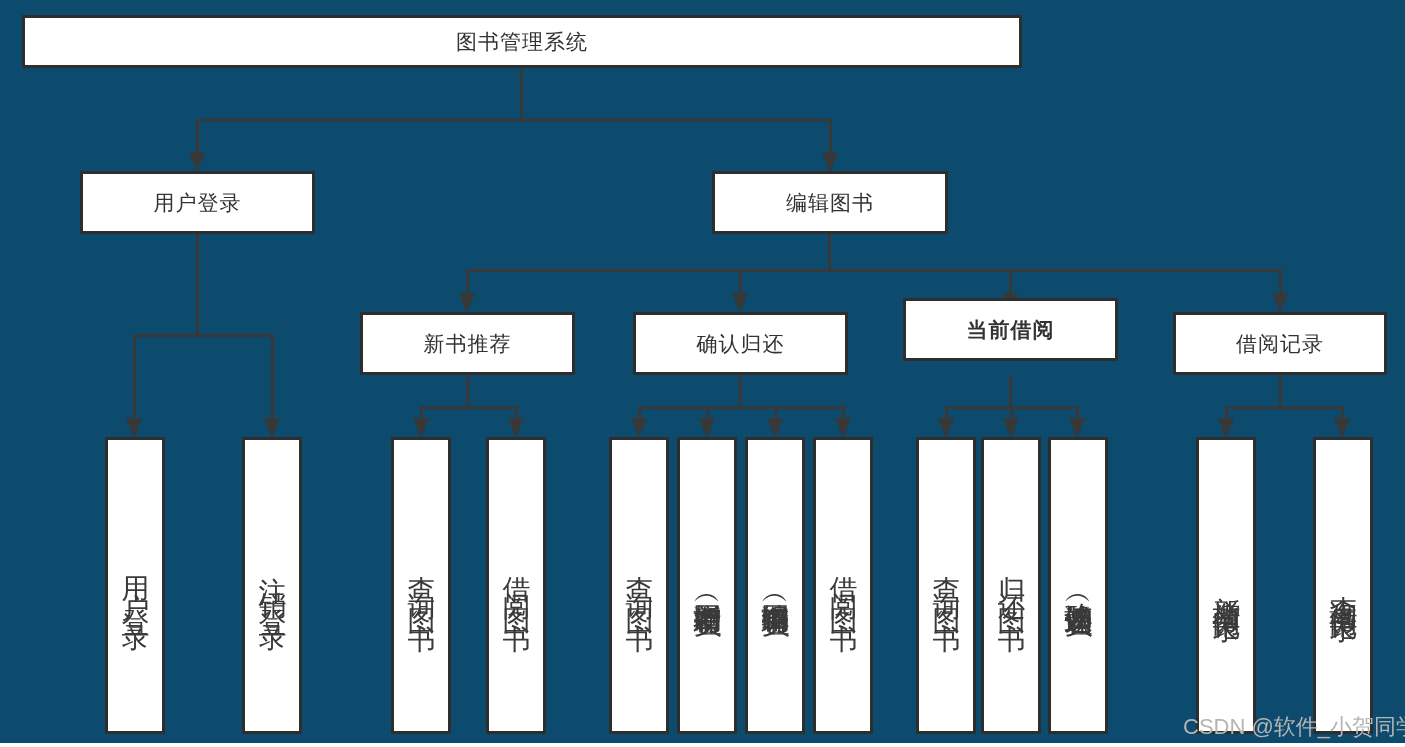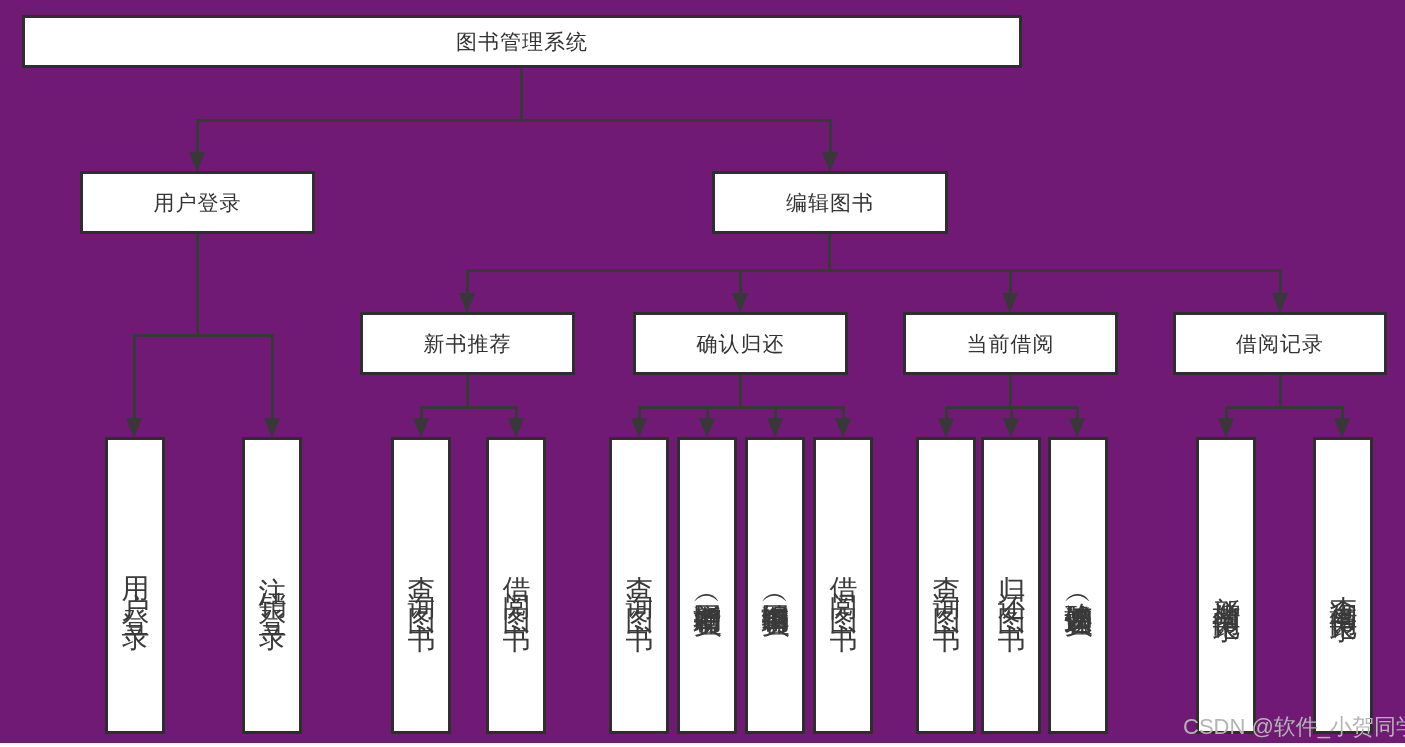--- a/index.html
+++ b/index.html
@@ -5,21 +5,21 @@
   html, body {
     margin: 0;
     padding: 0;
     background: #ffffff;
     font-family: "Liberation Sans", "DejaVu Sans", sans-serif;
   }
   .canvas {
     position: relative;
     width: 1405px;
     height: 743px;
-    background: #701a75;
+    background: #0c4a6e;
     overflow: hidden;
   }
   .box {
     position: absolute;
     box-sizing: border-box;
     border: 3px solid #2e2e2e;
     background: #ffffff;
     display: flex;
     align-items: center;
     justify-content: center;
@@ -120,21 +120,21 @@
   <div class="arrow" style="left:1002px; top:293px;"></div>
   <div class="vline" style="left:1279px; top:269px; height:26px;"></div>
   <div class="arrow" style="left:1272px; top:293px;"></div>
 
   <div class="box" style="left:360px; top:312px; width:215px; height:63px;">
     <span>新书推荐</span>
   </div>
   <div class="box" style="left:633px; top:312px; width:215px; height:63px;">
     <span>确认归还</span>
   </div>
-  <div class="box" style="left:903px; top:312px; width:215px; height:63px;">
+  <div class="box" style="left:903px; top:298px; width:215px; height:63px;font-weight:bold;">
     <span>当前借阅</span>
   </div>
   <div class="box" style="left:1173px; top:312px; width:214px; height:63px;">
     <span>借阅记录</span>
   </div>
 
   <div class="vline" style="left:466px; top:375px; height:34px;"></div>
   <div class="hline" style="left:420px; top:406px; width:98px;"></div>
   <div class="vline" style="left:420px; top:406px; height:14px;"></div>
   <div class="arrow" style="left:413px; top:418px;"></div>

